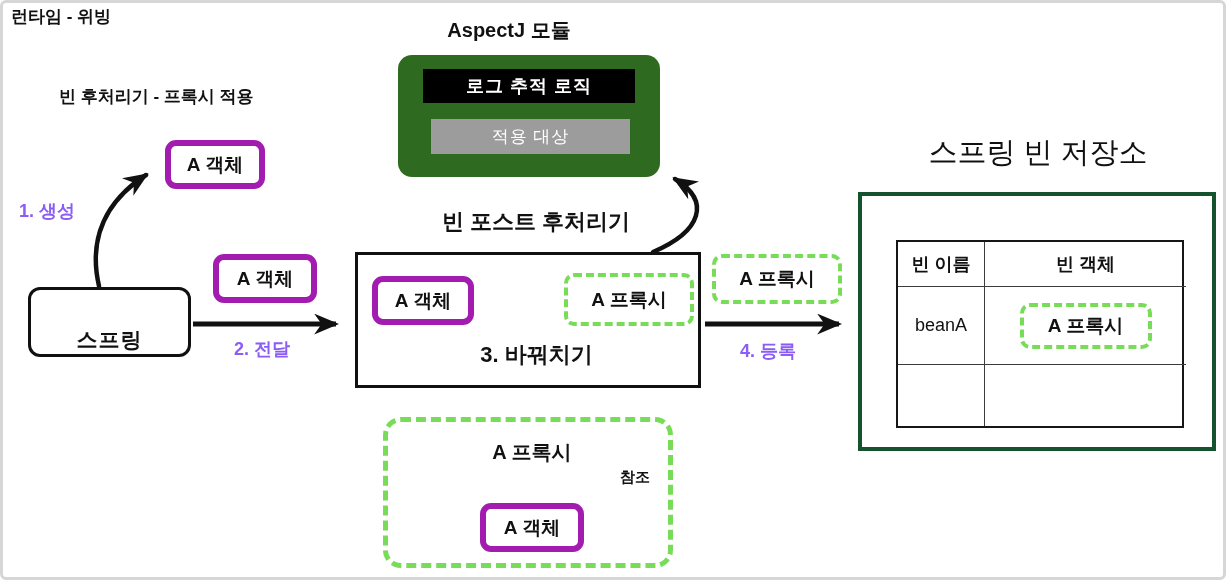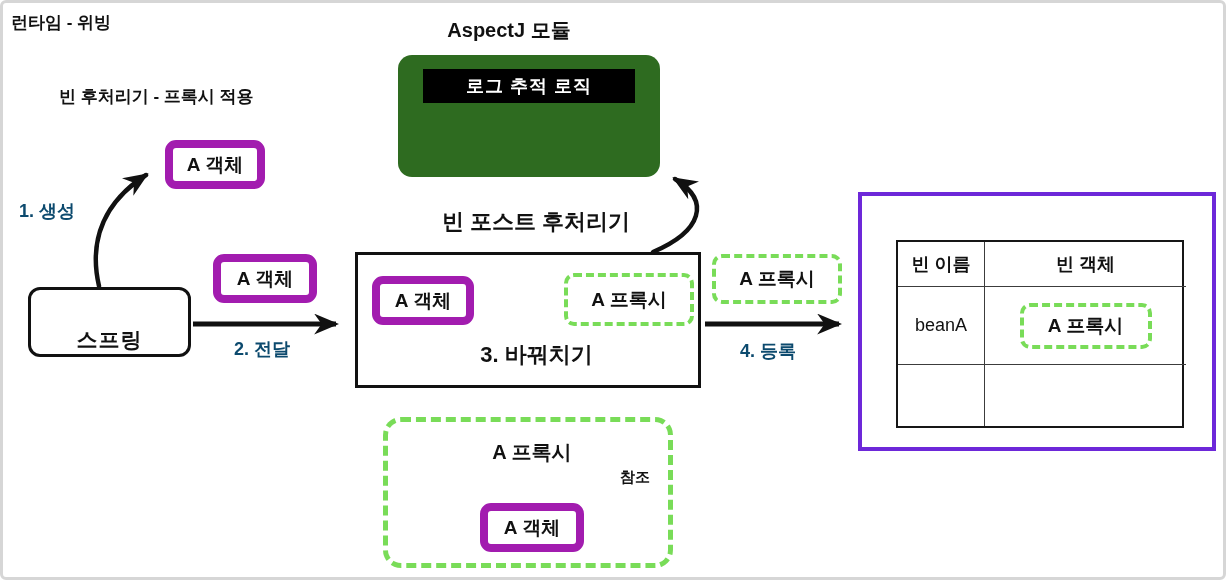--- a/index.html
+++ b/index.html
@@ -4,23 +4,23 @@
 <style>
   * { margin:0; padding:0; box-sizing:border-box; }
   html,body { background:#fff; }
   body { font-family:"Liberation Sans","DejaVu Sans",sans-serif; color:#111; }
   .canvas {
     position:relative; width:1226px; height:580px; background:#fff;
     border:3px solid #d6d6d6; border-radius:6px; overflow:hidden;
   }
   .abs { position:absolute; }
   .lbl { font-weight:bold; font-size:17px; color:#111; white-space:nowrap; }
-  .step { font-weight:bold; font-size:18px; color:#0c4a6e; white-space:nowrap; }
+  .step { font-weight:bold; font-size:18px; color:#8b5cf6; white-space:nowrap; }
   .gbox {
-    border:8px solid #a21caf; border-radius:11px; background:#fff;
+    border:6px solid #a21caf; border-radius:11px; background:#fff;
     display:flex; align-items:center; justify-content:center;
     font-weight:bold; font-size:19px; color:#111;
   }
   .gdash {
     border:4px dashed #79dc58; border-radius:10px; background:#fff;
     display:flex; align-items:center; justify-content:center;
     font-weight:bold; font-size:19px; color:#111;
   }
   .spring-box {
     border:3px solid #111; border-radius:12px; background:#fff;
@@ -34,21 +34,21 @@
     display:flex; align-items:center; justify-content:center; letter-spacing:1px;
   }
   .target-box {
     position:absolute; left:33px; top:64px; width:199px; height:35px; background:#9c9c9c;
     color:#fff; font-weight:500; font-size:17px;
     display:flex; align-items:center; justify-content:center; letter-spacing:1px;
   }
   .section-title { font-size:22px; font-weight:600; text-align:center; white-space:nowrap; }
   .center-box { border:3px solid #111; background:#fff; }
   .repo-title { font-size:29px; font-weight:500; text-align:center; white-space:nowrap; }
-  .repo-box { border:4px solid #6d28d9; background:#fff; }
+  .repo-box { border:4px solid #14532d; background:#fff; }
   .bean-table {
     position:absolute; left:34px; top:44px; width:288px;
     display:grid; grid-template-columns:87px 201px; grid-template-rows:45px 78px 61px;
     border:2px solid #161616; background:#fff;
   }
   .cell {
     border-right:1px solid #3c3c3c; border-bottom:1px solid #3c3c3c;
     display:flex; align-items:center; justify-content:center; font-size:18px;
   }
   .cell.last-col { border-right:none; }
@@ -72,21 +72,21 @@
       </marker>
     </defs>
     <path d="M 96 283 C 85 235, 103 198, 143 172" fill="none" stroke="#111" stroke-width="4.5" stroke-linecap="round" marker-end="url(#ah)"></path>
     <path d="M 190 321 L 333 321" fill="none" stroke="#111" stroke-width="5" marker-end="url(#ah)"></path>
     <path d="M 474 295 L 542 295" fill="none" stroke="#111" stroke-width="7" stroke-dasharray="6 8" marker-end="url(#ah)"></path>
     <path d="M 702 321 L 836 321" fill="none" stroke="#111" stroke-width="5" marker-end="url(#ah)"></path>
     <path d="M 650 249 C 699 228, 708 198, 672 176" fill="none" stroke="#111" stroke-width="4.5" stroke-linecap="round" marker-end="url(#ah)"></path>
     <path d="M 580 449 C 614 457, 618 478, 570 494" fill="none" stroke="#111" stroke-width="4.5" stroke-linecap="round" marker-end="url(#ah)"></path>
   </svg>
 
-  <div class="abs lbl" style="left:8px; top:8px;">런타임 - 위빙</div>
+  <div class="abs lbl" style="left:8px; top:2px;">런타임 - 위빙</div>
   <div class="abs lbl" style="left:24px; top:82px;margin-left:32px;">빈 후처리기 - 프록시 적용</div>
 
   <div class="abs gbox" style="left:162px; top:137px; width:100px; height:49px;">
     <span>A 객체</span>
   </div>
   <div class="abs step" style="left:16px; top:196px;">1. 생성</div>
 
   <div class="abs spring-box" style="left:25px; top:284px; width:163px; height:70px;">
     <span>스프링</span>
   </div>
@@ -94,38 +94,42 @@
   <div class="abs gbox" style="left:210px; top:251px; width:104px; height:49px;">
     <span>A 객체</span>
   </div>
   <div class="abs step" style="left:231px; top:334px;">2. 전달</div>
 
   <div class="abs" style="left:376px; top:14px; width:260px; text-align:center; font-weight:bold; font-size:20px;">AspectJ 모듈</div>
   <div class="abs aspectj-box" style="left:395px; top:52px; width:262px; height:122px;">
     <div class="log-box">
       <span>로그 추적 로직</span>
     </div>
+    <div class="target-box">
+      <span>적용 대상</span>
+    </div>
   </div>
 
   <div class="abs section-title" style="left:373px; top:204px; width:320px;">빈 포스트 후처리기</div>
   <div class="abs center-box" style="left:352px; top:249px; width:346px; height:136px;">
     <div class="abs gbox" style="left:14px; top:21px; width:102px; height:49px;">
       <span>A 객체</span>
     </div>
     <div class="abs gdash" style="left:206px; top:18px; width:130px; height:53px;">
       <span>A 프록시</span>
     </div>
     <div class="abs" style="left:0; top:85px; width:100%; text-align:center; font-weight:bold; font-size:22px;padding-left:17px;">3. 바꿔치기</div>
   </div>
 
   <div class="abs gdash" style="left:709px; top:251px; width:130px; height:50px;">
     <span>A 프록시</span>
   </div>
   <div class="abs step" style="left:737px; top:336px;">4. 등록</div>
 
+  <div class="abs repo-title" style="left:884px; top:130px; width:302px;">스프링 빈 저장소</div>
   <div class="abs repo-box" style="left:855px; top:189px; width:358px; height:259px;">
     <div class="bean-table">
       <div class="cell hdr">
         <span>빈 이름</span>
       </div>
       <div class="cell hdr last-col">
         <span>빈 객체</span>
       </div>
       <div class="cell">
         <span>beanA</span>

